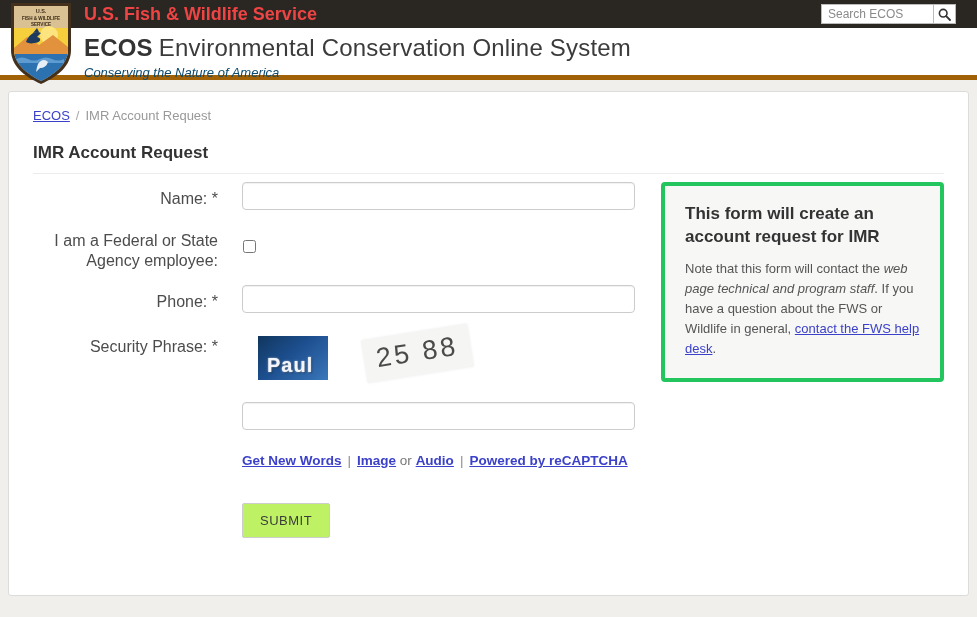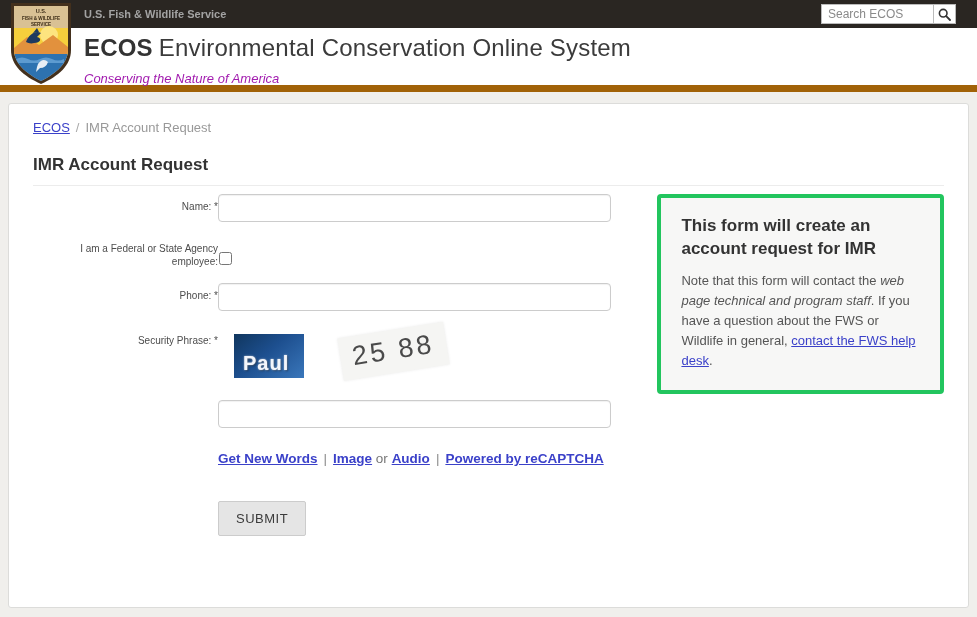--- a/index.html
+++ b/index.html
@@ -15,22 +15,22 @@
   
   .topbar {
     height: 28px;
     background: #2a2622;
     position: relative;
   }
   .topbar-title {
     position: absolute;
     left: 84px; top: 0;
     line-height: 28px;
-    color: #a3a3a3;
-    font-size: 11px;
+    color: #ef4444;
+    font-size: 18px;
     font-weight: bold;
   }
   .searchbox {
     position: absolute;
     right: 21px; top: 4px;
     display: flex;
     height: 20px;
   }
   .searchbox input {
     width: 112px; height: 20px;
@@ -46,38 +46,38 @@
   .search-btn {
     width: 23px; height: 20px;
     background: #ffffff;
     border: 1px solid #bbb;
     display: flex; align-items: center; justify-content: center;
     cursor: pointer;
   }
 
   
   .siteheader {
-    height: 64px;
+    height: 52px;
     background: #ffffff;
     padding: 5px 0 0 84px;
-    border-bottom: 7px solid #a16207;
+    border-bottom: 5px solid #a16207;
   }
   .site-title {
     font-size: 24px;
     color: #3b3b3b;
     font-weight: normal;
     letter-spacing: 0.2px;
     line-height: 30px;
   }
   .site-title .acronym { font-weight: bold; color: #333; margin-right: 6px; }
   .tagline {
     font-size: 13px;
     font-style: italic;
-    color: #a21caf;
-    margin-top: 8px;
+    color: #0c4a6e;
+    margin-top: 2px;
   }
 
   
   .logo {
     position: absolute;
     left: 8px; top: 2px;
     width: 66px; height: 82px;
     z-index: 20;
   }
 
@@ -103,22 +103,23 @@
   }
   .rule { border: none; border-top: 1px solid #ececec; margin-bottom: 8px; }
 
   
   .form-layout { display: flex; align-items: flex-start; }
   .form-col { width: 602px; }
   .form-row { display: flex; margin-top: 14px; }
   .form-row:first-child { margin-top: 0; }
   .label-col {
     width: 185px;
+    margin-right: 24px;
     text-align: right;
-    font-size: 10px;
+    font-size: 16px;
     color: #4c4c4c;
     padding-top: 7px;
     line-height: 1.25;
   }
   .input-col { width: 393px; position: relative; }
   .text-input {
     width: 100%; height: 28px;
     border: 1px solid #ccc;
     border-radius: 4px;
     box-shadow: inset 0 1px 1px rgba(0,0,0,0.06);
@@ -161,21 +162,21 @@
     padding: 5px 12px 7px 12px;
     letter-spacing: 3px;
     box-shadow: 0 0 3px rgba(0,0,0,0.08);
   }
   .row-captcha-input { margin-top: 14px; }
   .row-links { margin-top: 23px; font-size: 13.5px; color: #777; }
   .row-links a { color: #3b41c9; font-weight: bold; }
   .row-links .sep { margin: 0 6px; color: #8a8a8a; }
   .row-submit { margin-top: 35px; }
   .submit-btn {
-    background: #e5e5e5;
+    background: #bef264;
     border: 1px solid #ccc;
     border-radius: 2px;
     color: #3b3b3b;
     font-size: 13px;
     font-family: "Liberation Sans", sans-serif;
     letter-spacing: 0.5px;
     padding: 9px 17px;
     cursor: pointer;
   }
 

